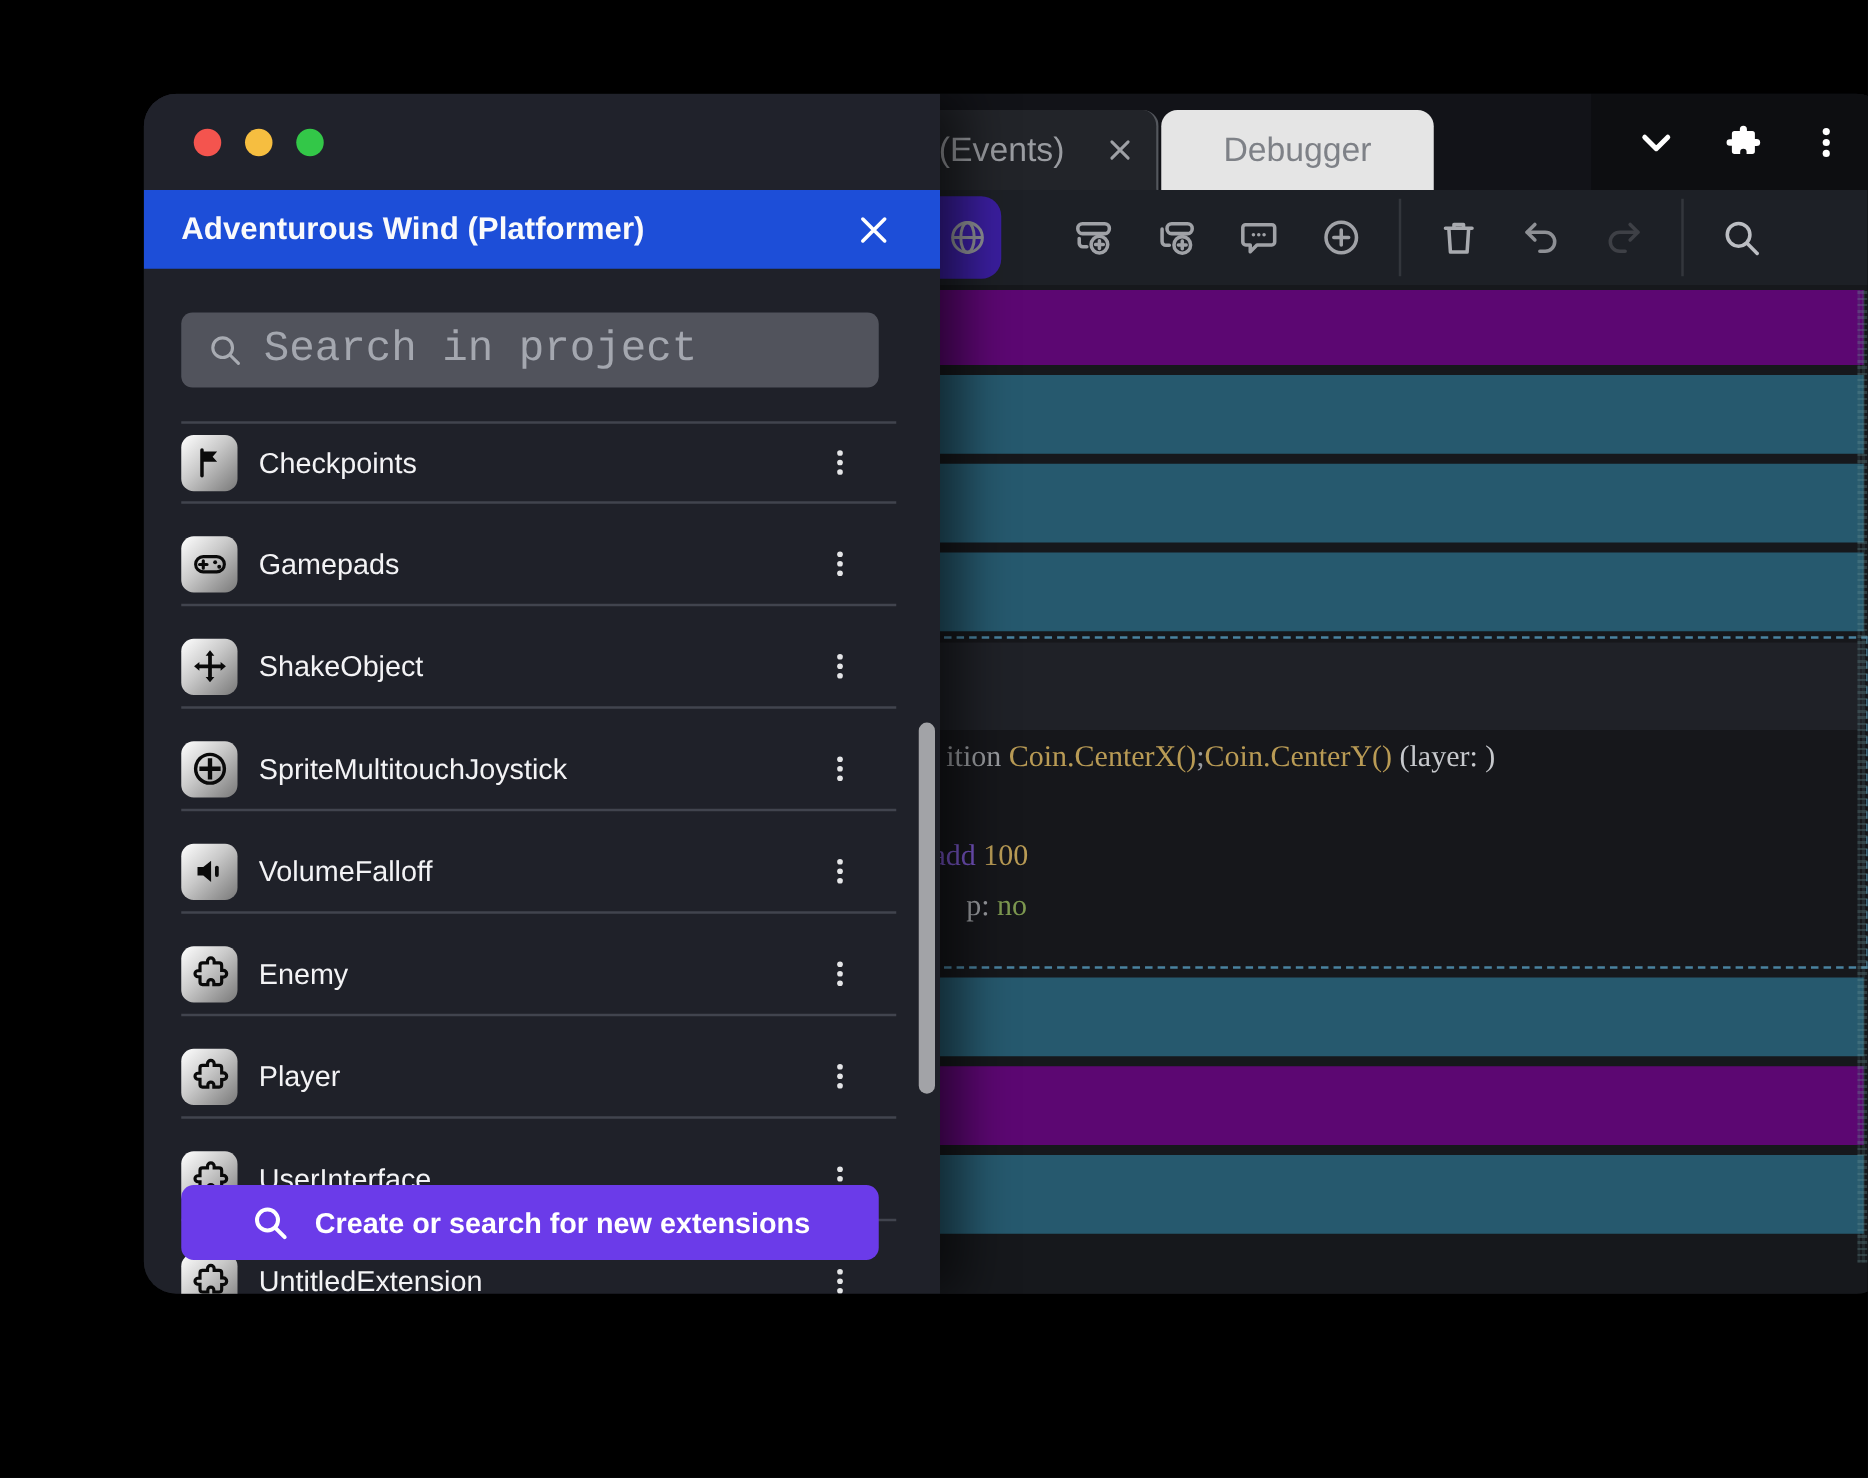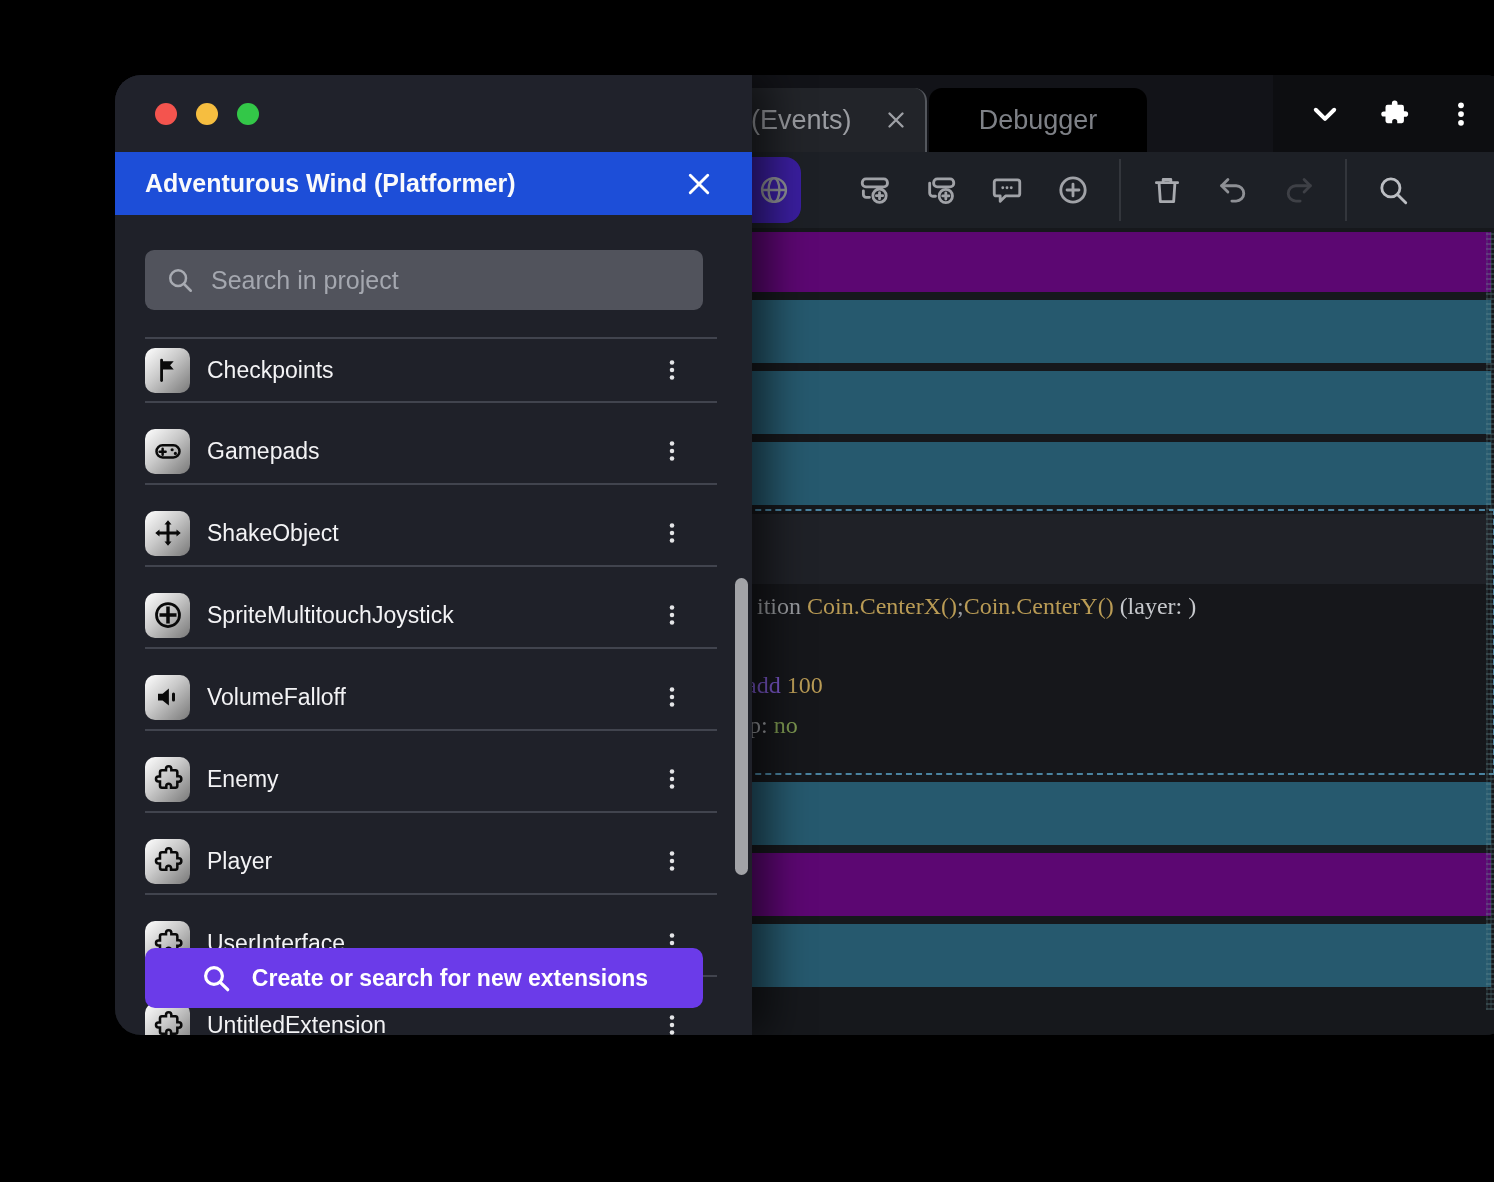--- a/index.html
+++ b/index.html
@@ -11,21 +11,21 @@
   .window { position:absolute; left:115px; top:75px; width:1396px; height:960px;
             border-radius:26px; background:#16181C; overflow:hidden; }
 
   
   .titlebar { position:absolute; left:0; top:0; width:100%; height:77px; background:#121318; }
   .tab { position:absolute; bottom:0; height:64px; display:flex; align-items:center;
          border-top-left-radius:13px; border-top-right-radius:13px; font-size:27px; }
   .tab-events { left:622px; width:190px; background:#222429; color:#9A9CA1;
                 padding-left:14px; justify-content:space-between; border-right:2px solid #54575D; }
   .tab-events .tab-close { margin-right:16px; }
-  .tab-debugger { left:814px; width:218px; background:#000000; color:#7E8187; justify-content:center; }
+  .tab-debugger { left:814px; width:218px; background:#e5e5e5; color:#7E8187; justify-content:center; }
   .titlebar-right { position:absolute; right:0; top:0; width:238px; height:77px; background:#0D0E11;
                     display:flex; align-items:center; justify-content:space-evenly; }
 
   .toolbar { position:absolute; left:0; top:77px; width:100%; height:76px; background:#1D2026;
              display:flex; align-items:center; }
   .globe-btn { position:absolute; left:600px; top:5px; width:86px; height:66px; background:#3A1E9E;
                border-radius:0 16px 16px 0; display:flex; align-items:center; justify-content:flex-end;
                padding-right:10px; }
   .tool-strip { position:absolute; left:740px; top:0; height:76px; display:flex; align-items:center; gap:26px; }
   .tool-btn { width:40px; height:40px; display:flex; align-items:center; justify-content:center; }
@@ -38,21 +38,21 @@
   .row-purple { background:#5C0772; height:60px; }
   .rows-below .row-purple, .rows-above .row-teal, .rows-below .row-teal { height:63px; }
   .row-teal { background:#26596E; }
 
   .selected-block { position:absolute; left:600px; right:16px; top:281px; height:266px;
                     background:#16171B; border:2px dashed #4A83A0; }
   .cond-area { position:absolute; left:3px; right:3px; top:3px; height:70px; background:#1F2127; }
   .code-line { position:absolute; font-size:24px; white-space:pre;font-family:Liberation Serif, serif; }
   .code-line1 { left:40px; top:82px; }
   .code-line2 { left:29px; top:161px; }
-  .code-line3 { left:32px; top:201px; }
+  .code-line3 { left:32px; top:201px;padding-left:24px; }
   .seg-muted { color:#9A9CA0; }
   .seg-gold  { color:#B99B55; }
   .seg-purple{ color:#7A57C9;margin-top:24px; }
   .seg-green { color:#7D9850; }
   .seg-light { color:#C6C8CC; }
 
   .events-scrollbar { position:absolute; right:4px; top:39px; width:12px; height:223px;
                       background:#3C3E44; border-radius:6px; }
 
   
@@ -60,21 +60,21 @@
             border-radius:26px 0 0 26px; box-shadow:18px 0 40px rgba(0,0,0,.55); }
   .drawer-titlebar { position:absolute; left:0; top:0; width:100%; height:77px; background:#20222B;
                      border-radius:26px 0 0 0; display:flex; align-items:center; padding-left:40px; gap:19px; }
   .tlight { width:22px; height:22px; border-radius:50%; }
   .drawer-header { position:absolute; left:0; top:77px; width:100%; height:63px; background:#1d4ed8;
                    display:flex; align-items:center; justify-content:space-between; padding:0 38px 0 30px; }
   .drawer-title { font-size:25px; font-weight:700; color:#FAFAFB; }
   .search-box { position:absolute; left:30px; top:175px; width:558px; height:60px; background:#51535C;
                 border-radius:9px; display:flex; align-items:center; padding-left:20px; gap:16px; }
   .search-box input { flex:1; height:100%; background:transparent; border:0; outline:none;
-                      font-size:25px; color:#5eead4; font-family:Liberation Sans, sans-serif; }
+                      font-size:34px; color:#5eead4; font-family:Liberation Mono, monospace; }
   .search-box input::placeholder { color:#A4A7AF; }
 
   .ext-list { position:absolute; left:0; top:262px; width:100%; }
   .ext-row { height:66px; margin:0 35px 16px 30px; display:flex; align-items:center;
              border-bottom:2px solid #41444E; }
   .ext-list .ext-row:first-child { border-top:2px solid #41444E; }
   .ext-icon { width:45px; height:45px; border-radius:10px; flex:0 0 45px;
               background:linear-gradient(135deg,#FFFFFF 0%,#C9C9C9 45%,#787878 100%);
               display:flex; align-items:center; justify-content:center; color:#0A0A0A; }
   .ext-label { margin-left:17px; font-size:23px; font-weight:500; color:#F3F3F5; flex:1; }

